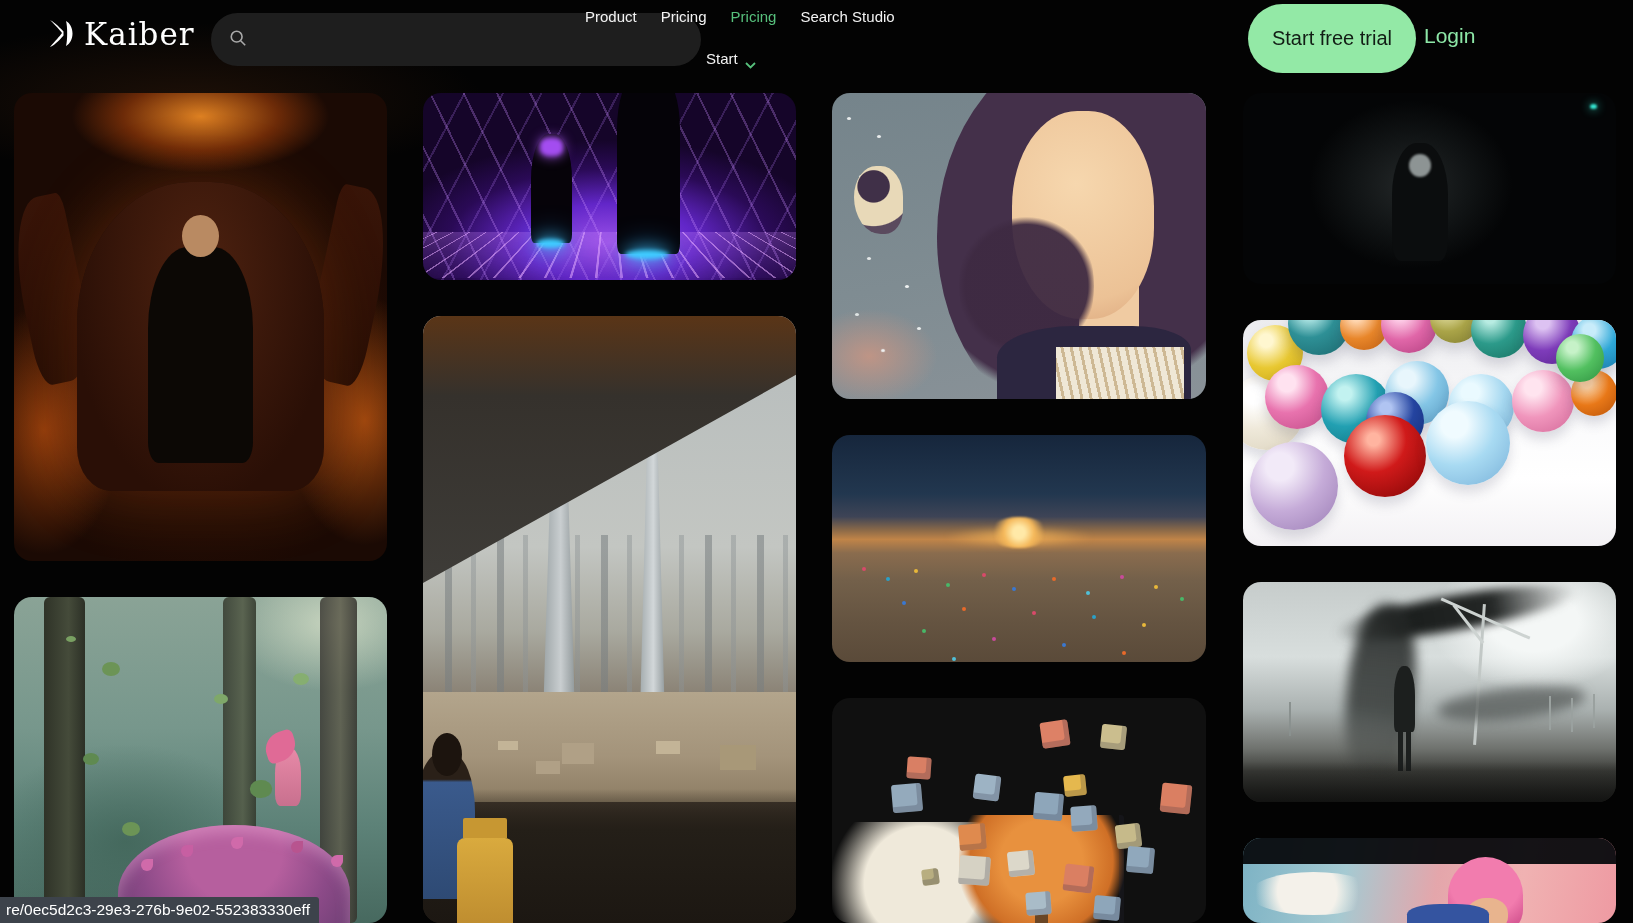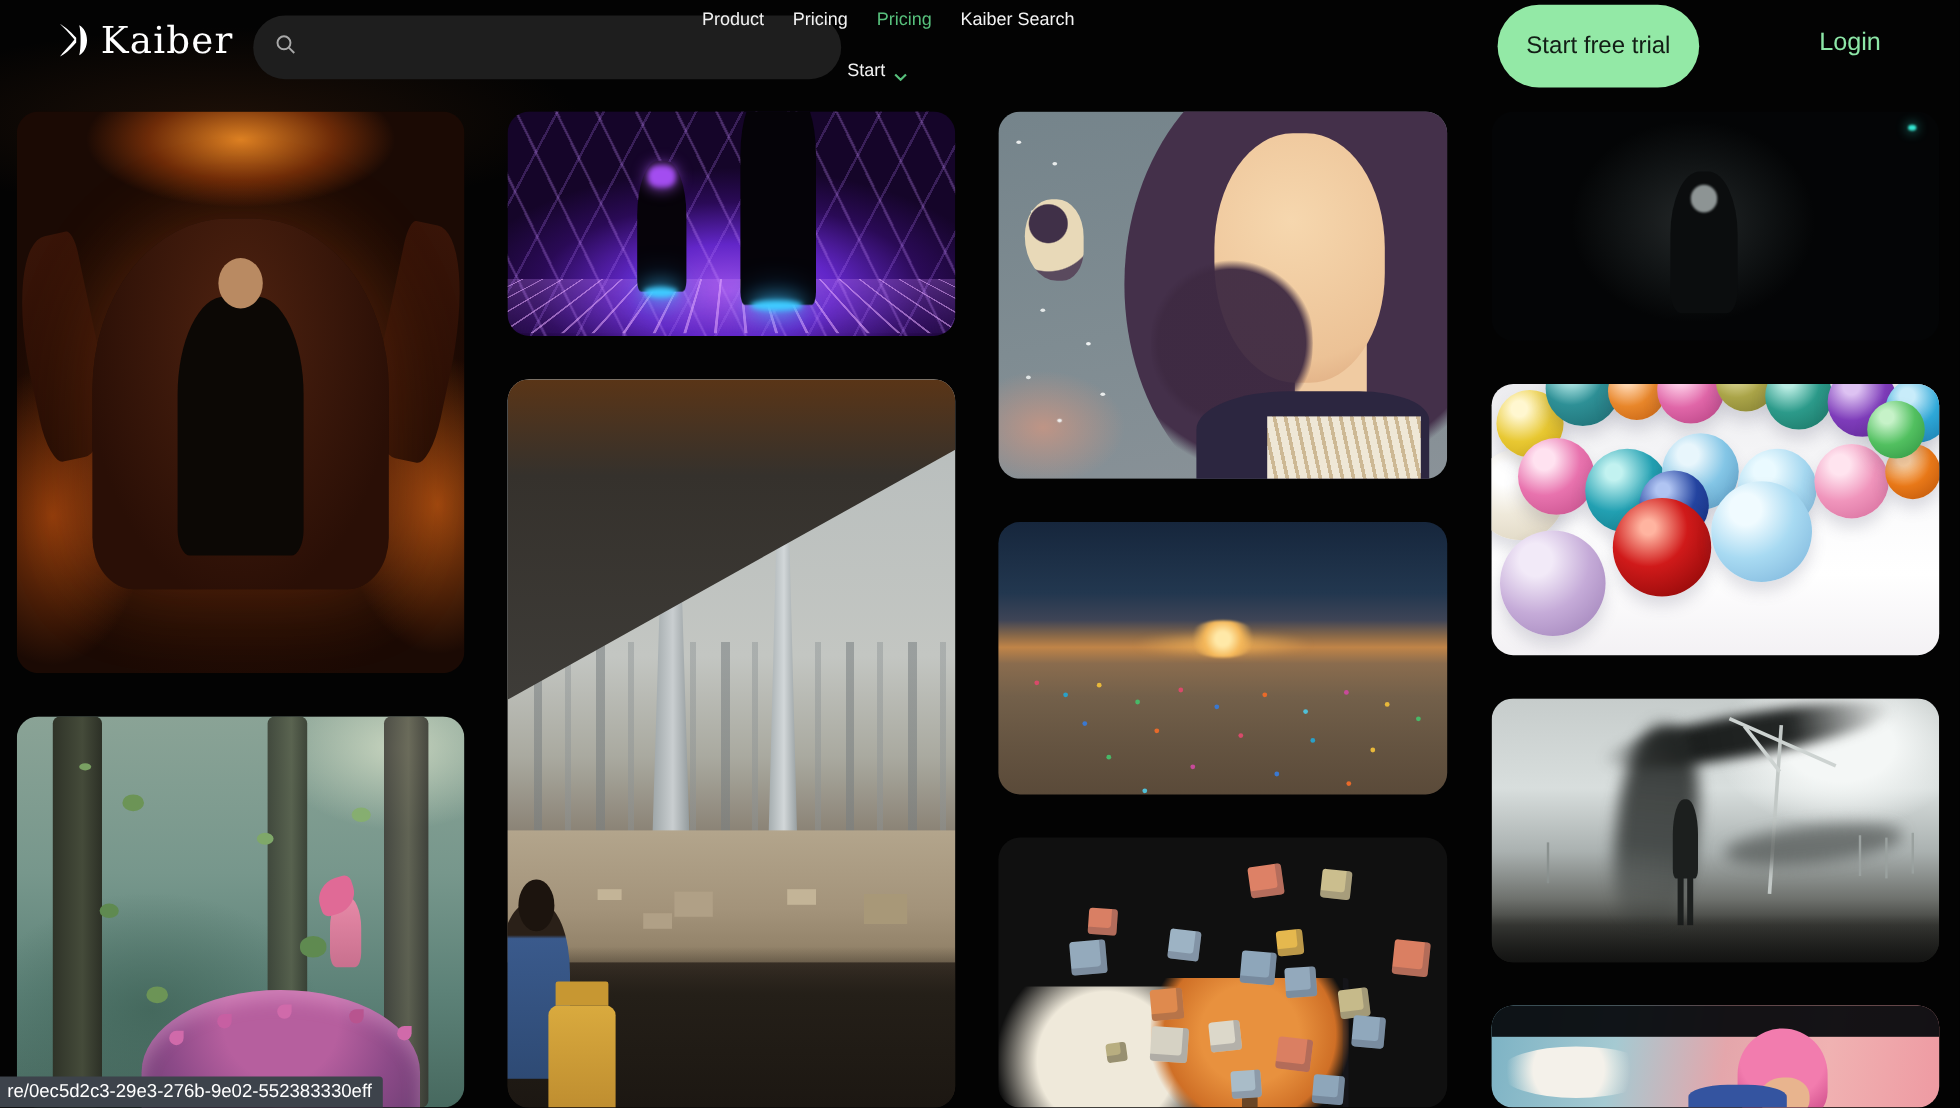--- a/index.html
+++ b/index.html
@@ -29,21 +29,21 @@
   .nav{position:absolute;left:585px;top:8px;display:flex;gap:24px;align-items:center;}
   .nav-link{color:#f3f3f3;font-size:15px;cursor:pointer;white-space:nowrap;}
   .nav-link.active{color:#57c07c;}
   .about{position:absolute;left:706px;top:50px;display:flex;align-items:center;gap:7px;cursor:pointer;}
   .about-label{color:#f3f3f3;font-size:15px;}
   .chev{width:11px;height:7px;display:inline-block;}
 
   .cta{position:absolute;left:1248px;top:4px;width:168px;height:69px;border-radius:36px;
     background:#93e9a6;border:none;color:#121d15;font-size:20px;line-height:1.25;
     font-family:"Liberation Sans", sans-serif;cursor:pointer;padding:0 20px;text-align:center;}
-  .login{position:absolute;left:1516px;top:24px;color:#8de7a7;font-size:21px;cursor:pointer;}
+  .login{position:absolute;left:1424px;top:24px;color:#8de7a7;font-size:21px;cursor:pointer;}
 
   
   .gallery{position:absolute;inset:0;}
   .tile{position:absolute;border-radius:18px;overflow:hidden;cursor:pointer;background:#101010;}
   .tile i{position:absolute;display:block;}
 
   .t-demon-throne{left:14px;top:93px;width:373px;height:468px;
     background:
      radial-gradient(ellipse 46% 16% at 50% 5%, rgba(255,150,40,.85), rgba(190,75,12,.5) 45%, rgba(40,14,4,0) 75%),
      radial-gradient(ellipse 30% 38% at 8% 72%, rgba(232,98,18,.55), rgba(40,12,4,0) 70%),
@@ -399,21 +399,21 @@
         <circle cx="8.5" cy="8.5" r="6"></circle>
           <line x1="13" y1="13" x2="18" y2="18"></line>
       </svg>
     </span>
   </div>
 
   <nav class="nav">
       <span class="nav-link">Product</span>
       <span class="nav-link">Pricing</span>
       <span class="nav-link active">Pricing</span>
-      <span class="nav-link">Kaiber Search</span>
+      <span class="nav-link">Search Studio</span>
     </nav>
 
   <div class="about">
     <span class="about-label">Start</span>
     <span class="chev">
       <svg width="11" height="7" viewBox="0 0 11 7" fill="none" stroke="#57c07c" stroke-width="1.8" xmlns="http://www.w3.org/2000/svg">
         <polyline points="1,1 5.5,5.5 10,1"></polyline>
       </svg>
     </span>
   </div>

